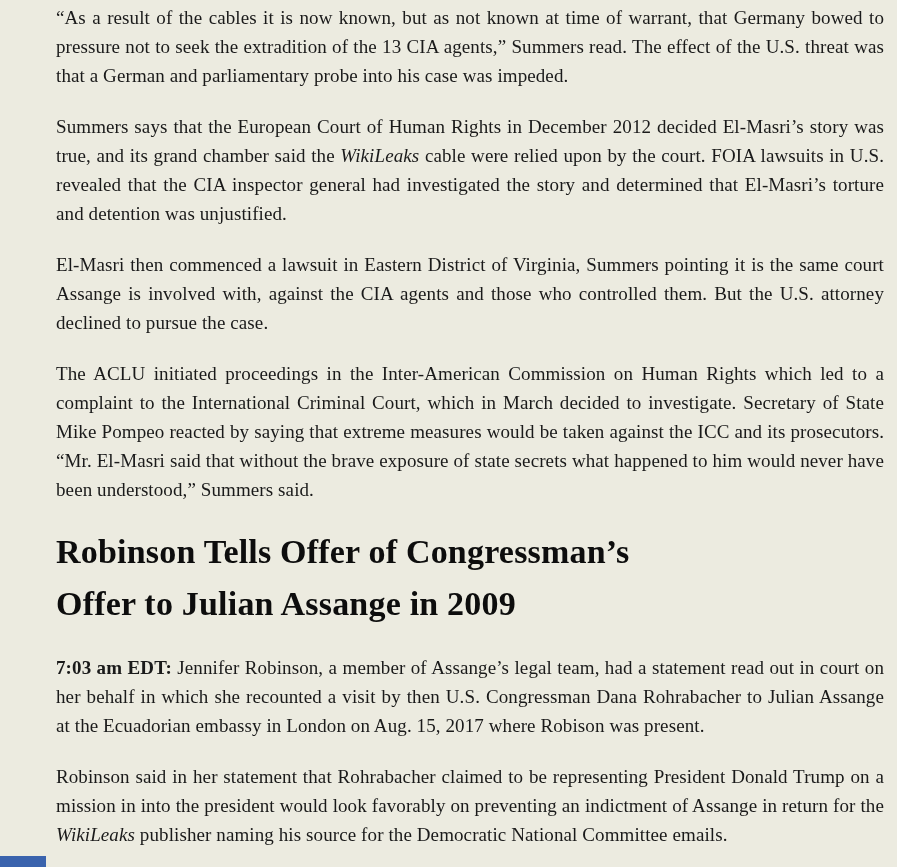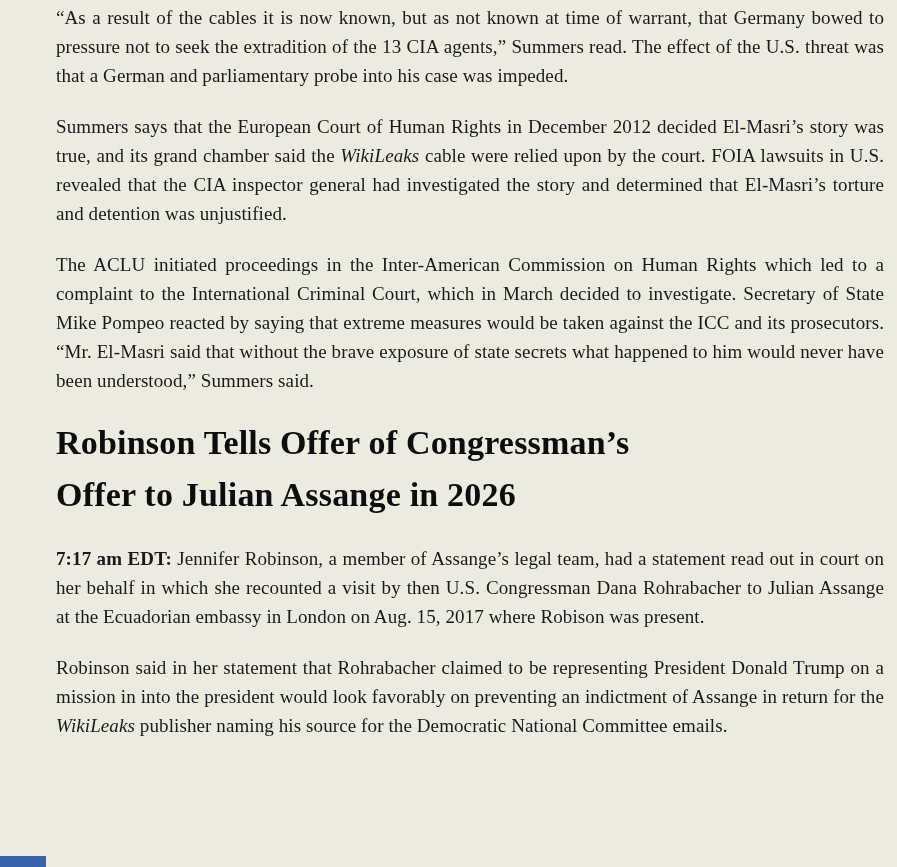--- a/index.html
+++ b/index.html
@@ -52,27 +52,28 @@
     background: #3a63ad;
   }
 </style>
 </head>
 <body style="background: rgb(236, 235, 224); color: rgb(26, 26, 26);">
 
 <main class="article">
   <div id="paras-top">
       <p class="para"><span>“As a result of the cables it is now known, but as not known at time of warrant, that Germany bowed to pressure not to seek the extradition of the 13 CIA agents,” Summers read. The effect of the U.S. threat was that a German and parliamentary probe into his case was impeded.</span></p>
       <p class="para"><span>Summers says that the European Court of Human Rights  in December 2012 decided El-Masri’s story was true, and its grand chamber said the </span><em>WikiLeaks</em><span> cable were relied upon by the court. FOIA lawsuits in U.S. revealed that the CIA inspector general had investigated the story and determined that El-Masri’s torture and detention was unjustified.</span></p>
+      <p class="para"><span>El-Masri then commenced a lawsuit in Eastern District of Virginia, Summers pointing it is the same court Assange is involved with, against the CIA agents and those who controlled them. But the U.S. attorney declined to pursue the case.</span></p>
       <p class="para"><span>The ACLU initiated proceedings in the Inter-American Commission on Human Rights which led to a complaint to the International Criminal Court, which in March decided to investigate. Secretary of State Mike Pompeo reacted by saying that extreme measures would be taken against the ICC  and its prosecutors. “Mr. El-Masri said that without the brave exposure of state secrets what happened to him would never have been understood,” Summers said.</span></p>
     </div>
 
   <h2 class="section-heading">
     <span class="hline">Robinson Tells Offer of Congressman’s</span>
-    <span class="hline">Offer to Julian Assange in 2026</span>
+    <span class="hline">Offer to Julian Assange in 2009</span>
   </h2>
 
   <div id="paras-bottom">
-      <p class="para"><strong>7:17 am EDT: </strong><span>Jennifer Robinson, a member of Assange’s legal team, had a statement read out in court on her behalf in which she recounted a visit by then U.S. Congressman Dana  Rohrabacher to Julian Assange at the Ecuadorian embassy in London on Aug. 15, 2017 where Robison was present.</span></p>
+      <p class="para"><strong>7:03 am EDT: </strong><span>Jennifer Robinson, a member of Assange’s legal team, had a statement read out in court on her behalf in which she recounted a visit by then U.S. Congressman Dana  Rohrabacher to Julian Assange at the Ecuadorian embassy in London on Aug. 15, 2017 where Robison was present.</span></p>
       <p class="para"><span>Robinson said in her statement that Rohrabacher claimed to be representing President Donald Trump on a mission in into the president would look favorably on preventing an indictment of Assange in return for the </span><em>WikiLeaks</em><span> publisher naming his source for the Democratic National Committee emails.</span></p>
     </div>
 </main>
 
 <div class="corner-chip" style="background: rgb(58, 99, 173);"></div>
 
 </body></html>

